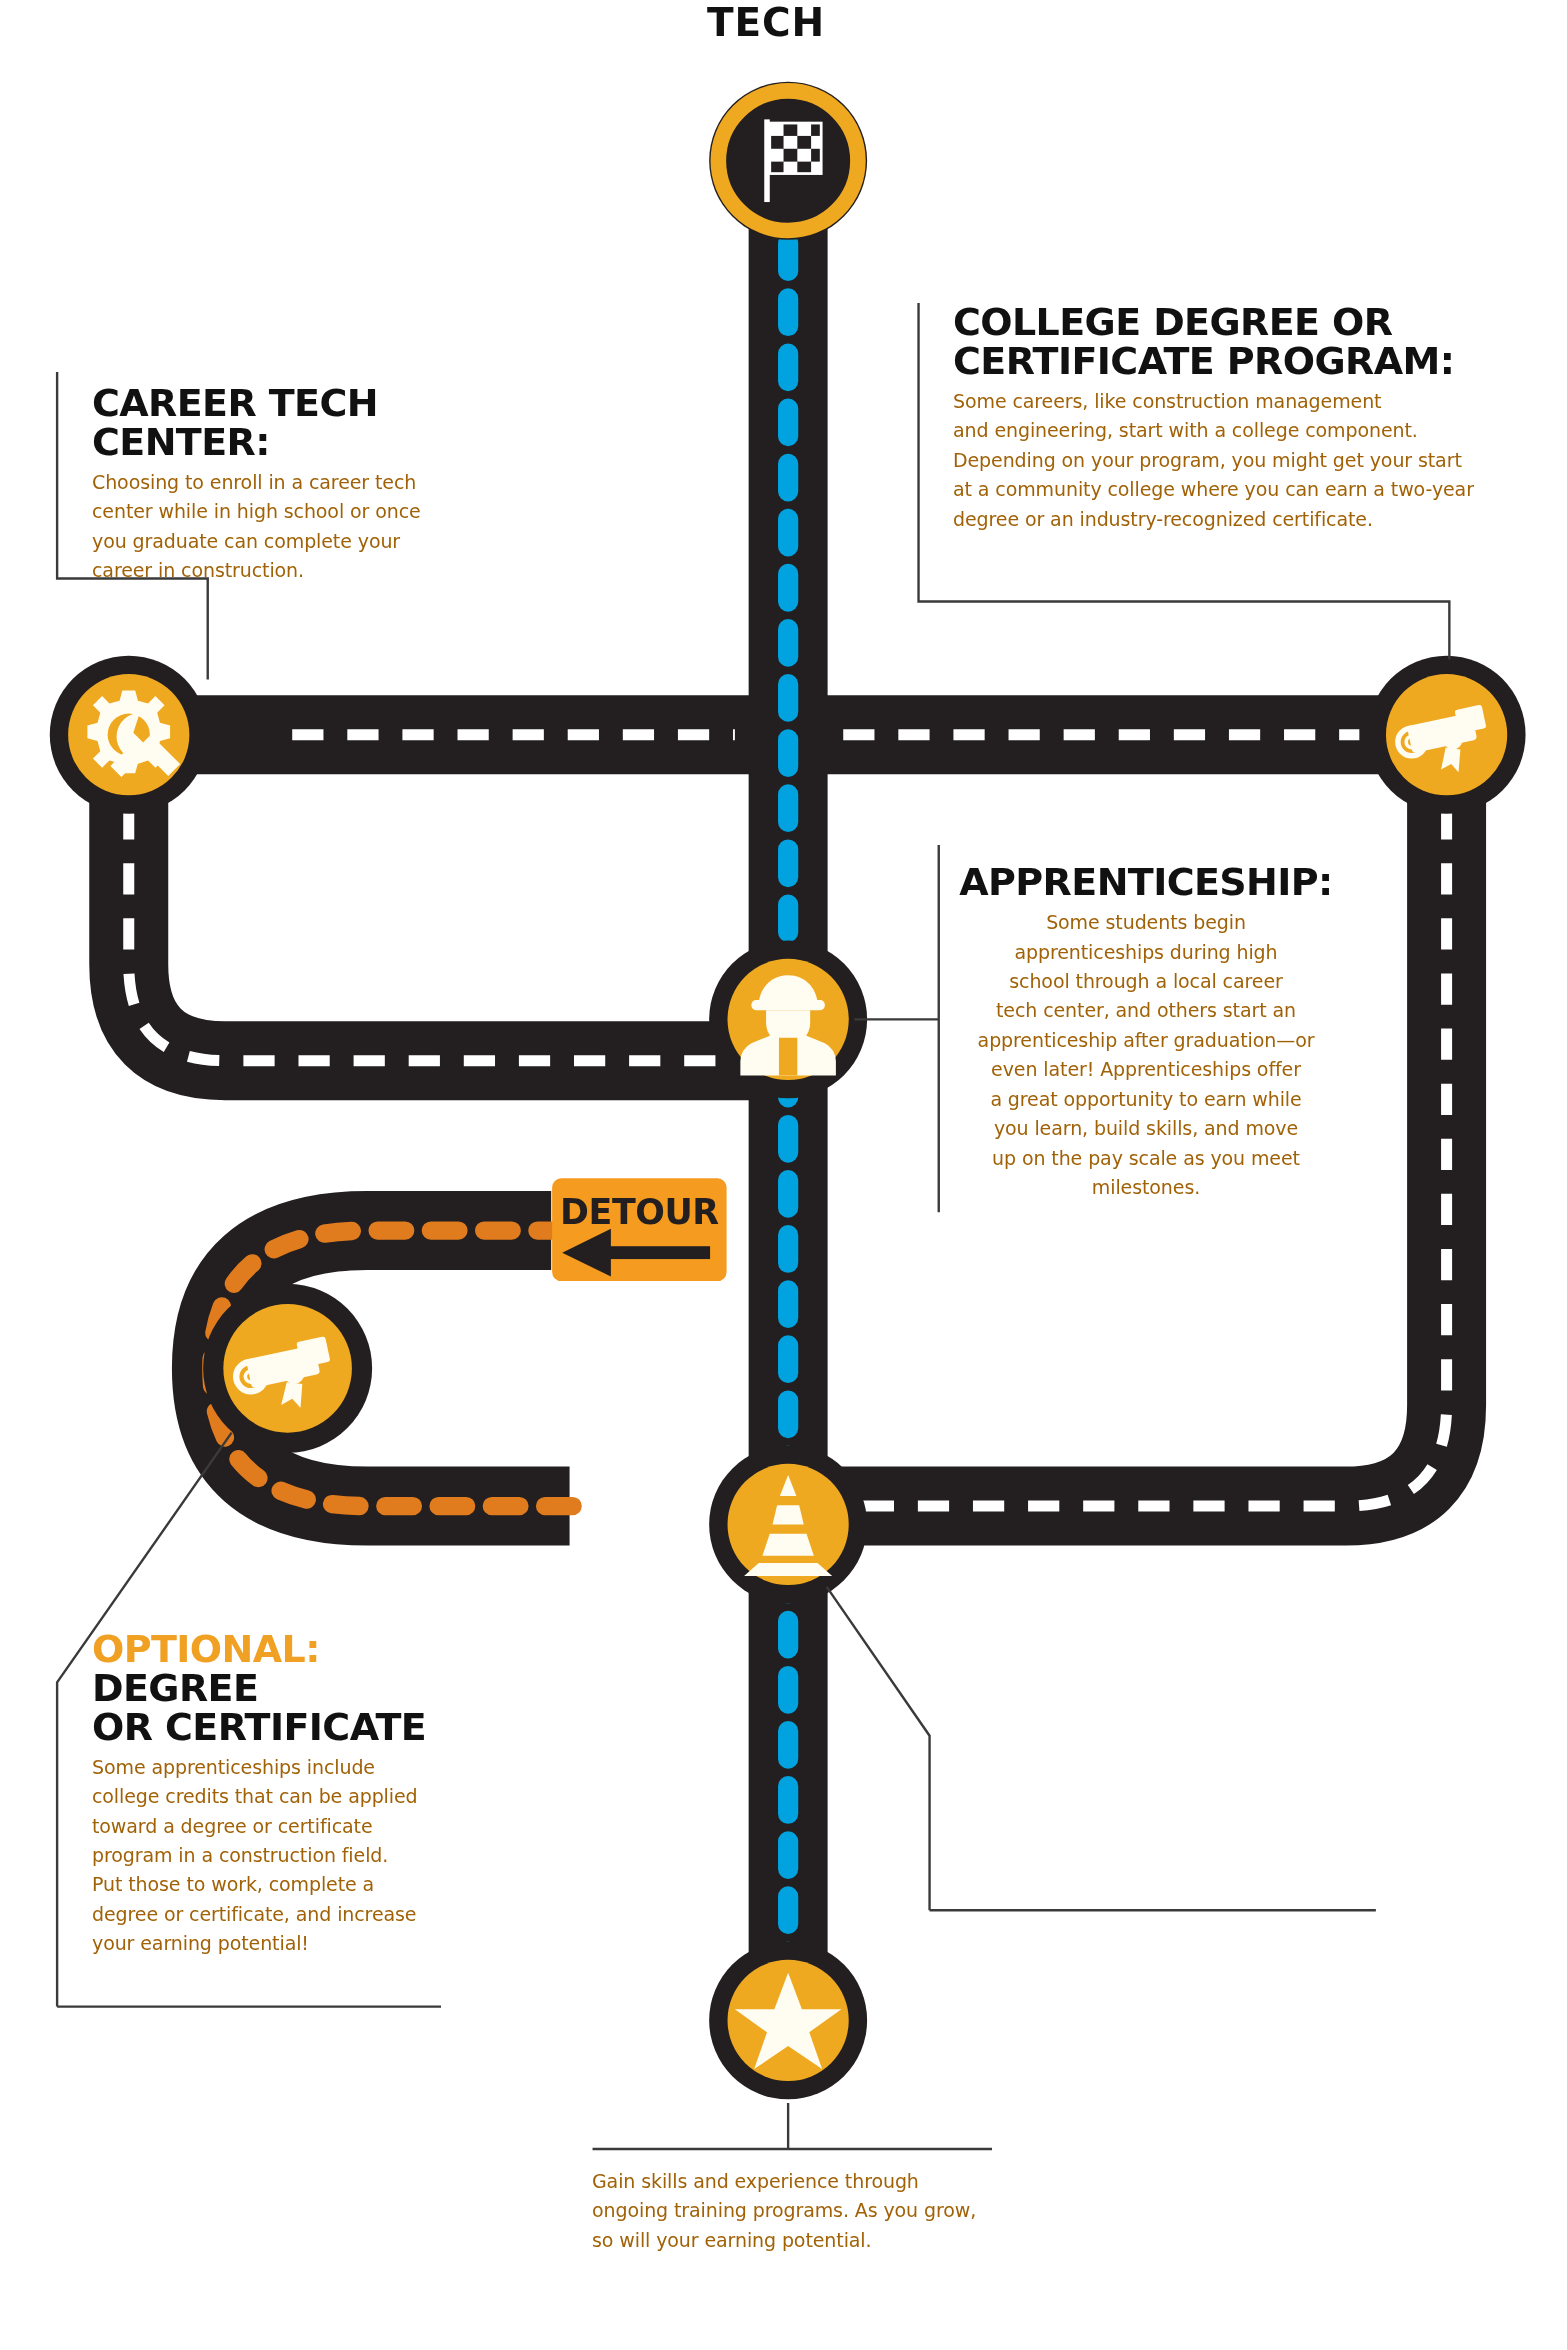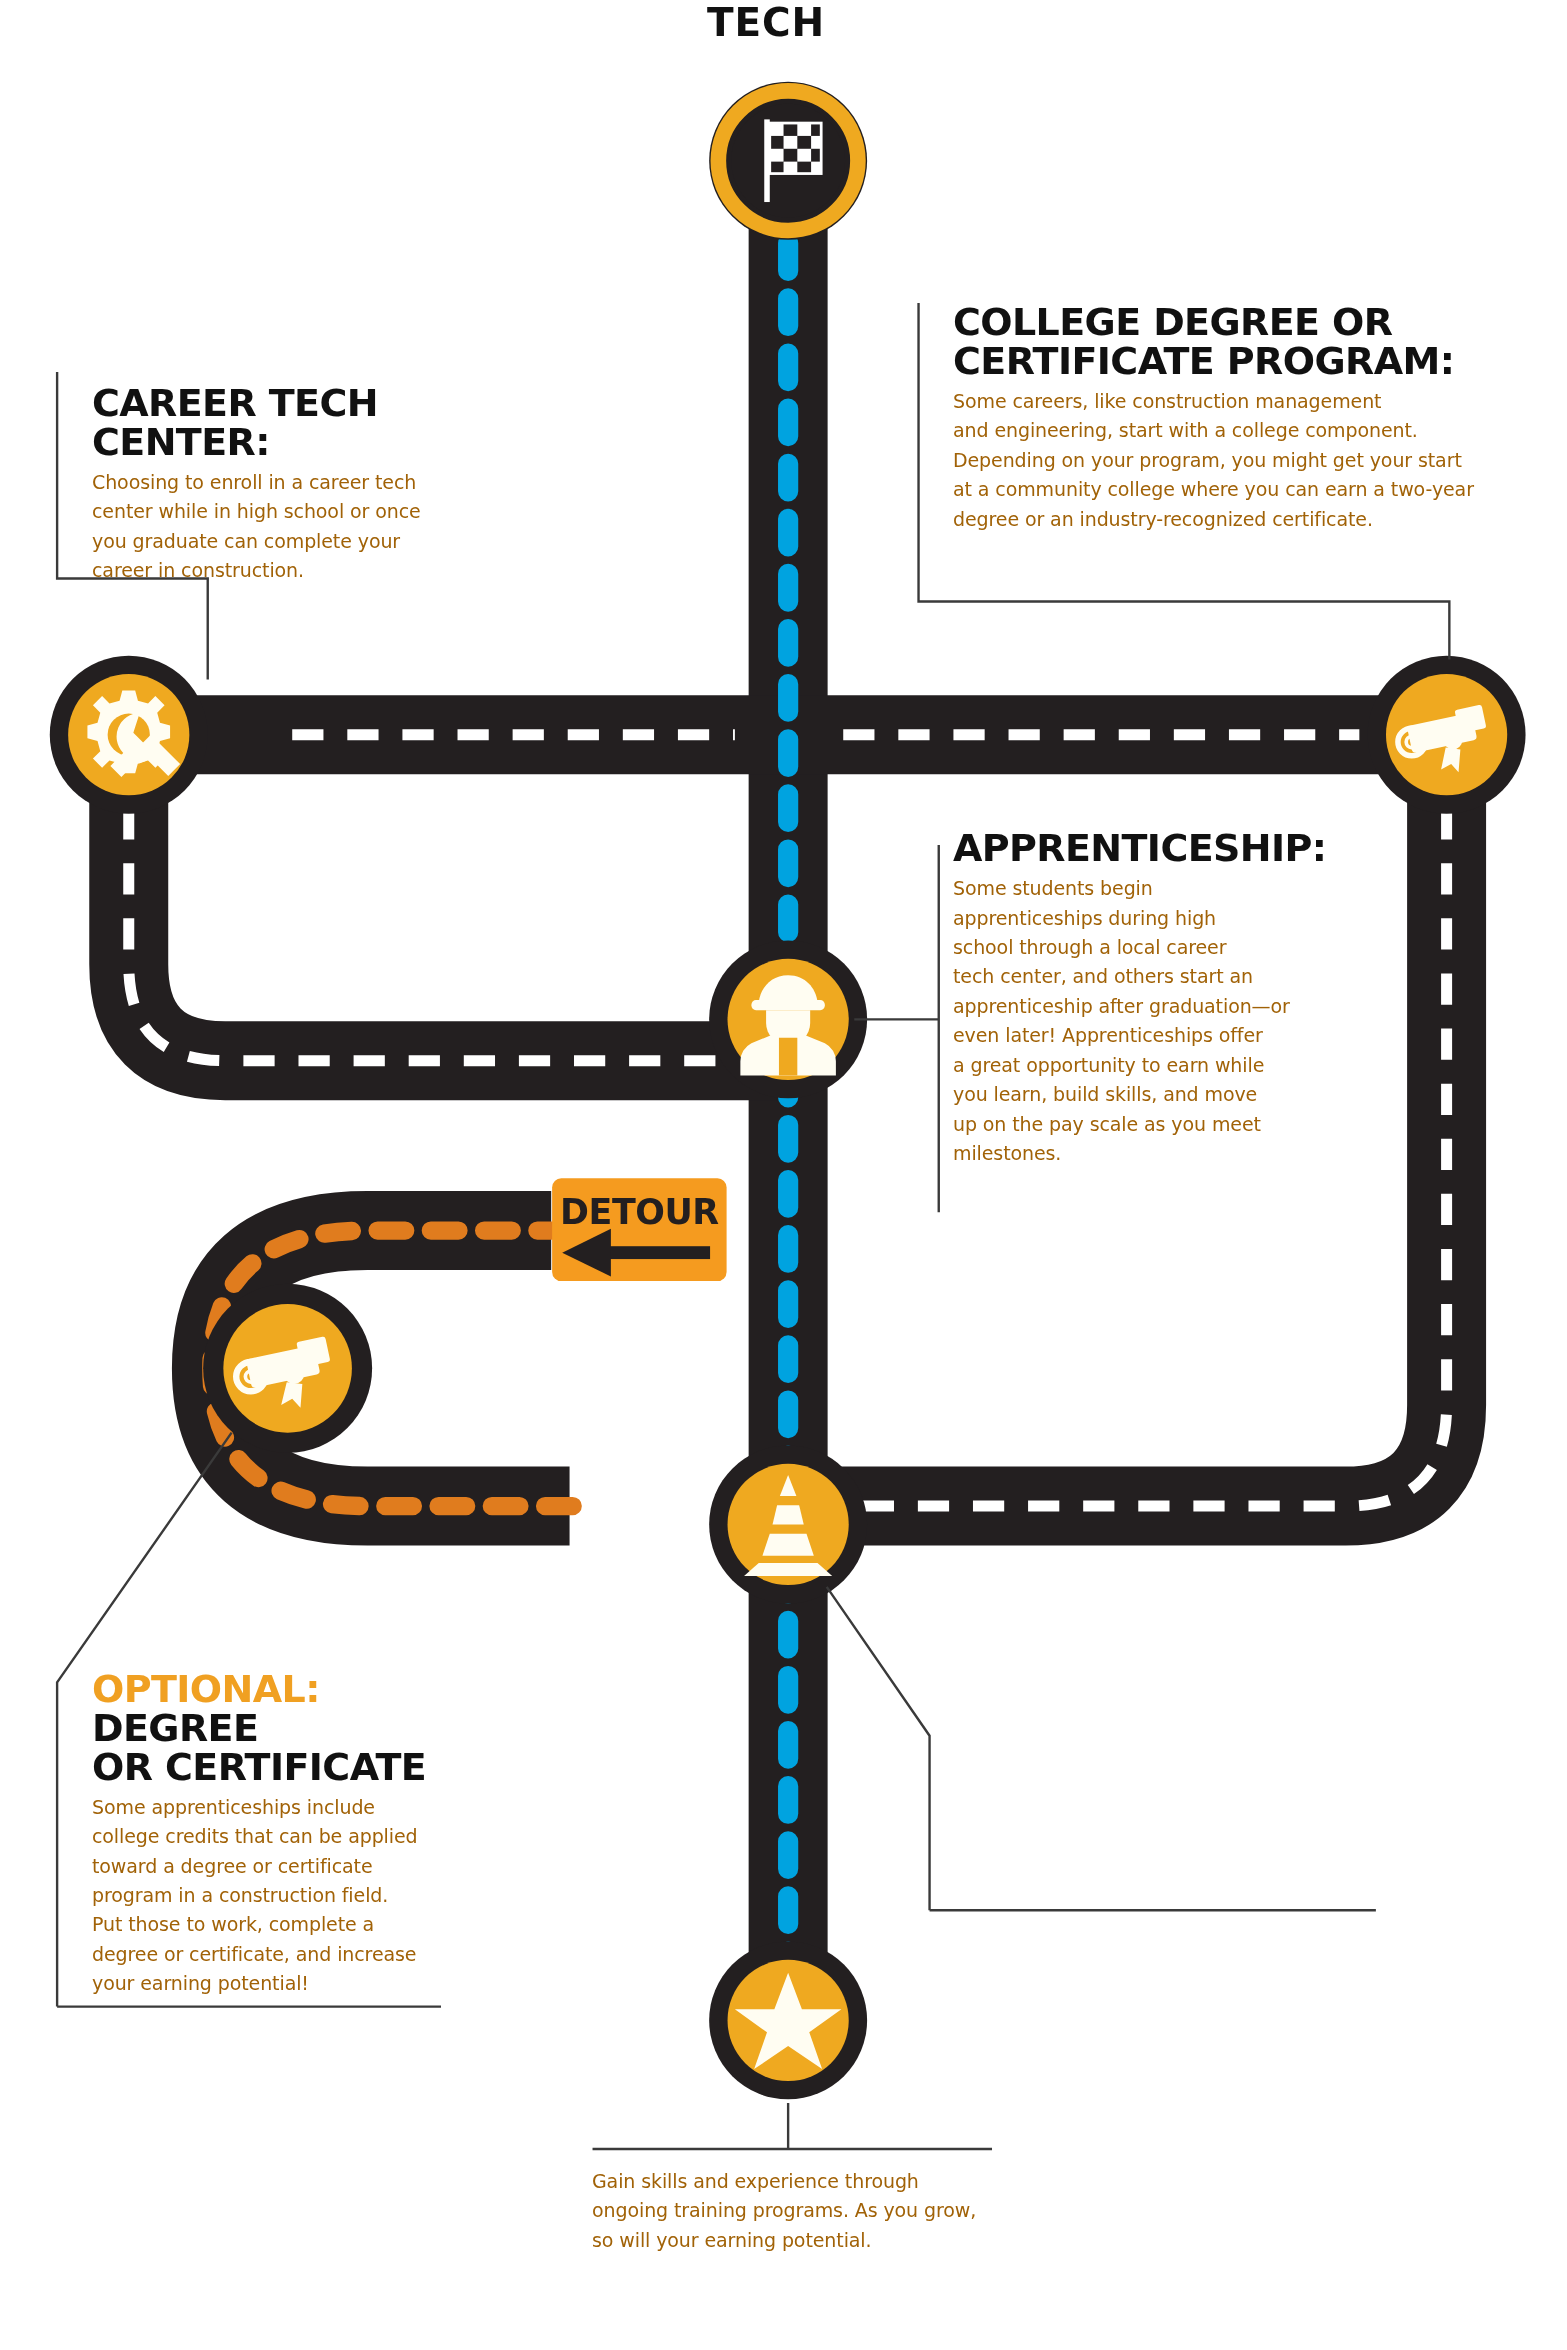--- a/index.html
+++ b/index.html
@@ -223,35 +223,35 @@
   <div class="tbox" style="left:953px;top:303px;width:597px;">
     <p class="ttitle">COLLEGE DEGREE OR
 CERTIFICATE PROGRAM:</p>
     <p class="tbody">Some careers, like construction management
 and engineering, start with a college component.
 Depending on your program, you might get your start
 at a community college where you can earn a two-year
 degree or an industry-recognized certificate.</p>
   </div>
 
-  <div class="tbox" style="left:953px;top:829px;width:386px;">
+  <div class="tbox" style="left:953px;top:863px;width:386px;text-align:center;">
     <p class="ttitle">APPRENTICESHIP:</p>
     <p class="tbody">Some students begin
 apprenticeships during high
 school through a local career
 tech center, and others start an
 apprenticeship after graduation—or
 even later! Apprenticeships offer
 a great opportunity to earn while
 you learn, build skills, and move
 up on the pay scale as you meet
 milestones.</p>
   </div>
 
-  <div class="tbox" style="left:92px;top:1670px;width:404px;">
+  <div class="tbox" style="left:92px;top:1630px;width:404px;">
     <p class="ttitle"><span class="opt">OPTIONAL:</span><span> DEGREE
 OR CERTIFICATE</span></p>
     <p class="tbody">Some apprenticeships include
 college credits that can be applied
 toward a degree or certificate
 program in a construction field.
 Put those to work, complete a
 degree or certificate, and increase
 your earning potential!</p>
   </div>

